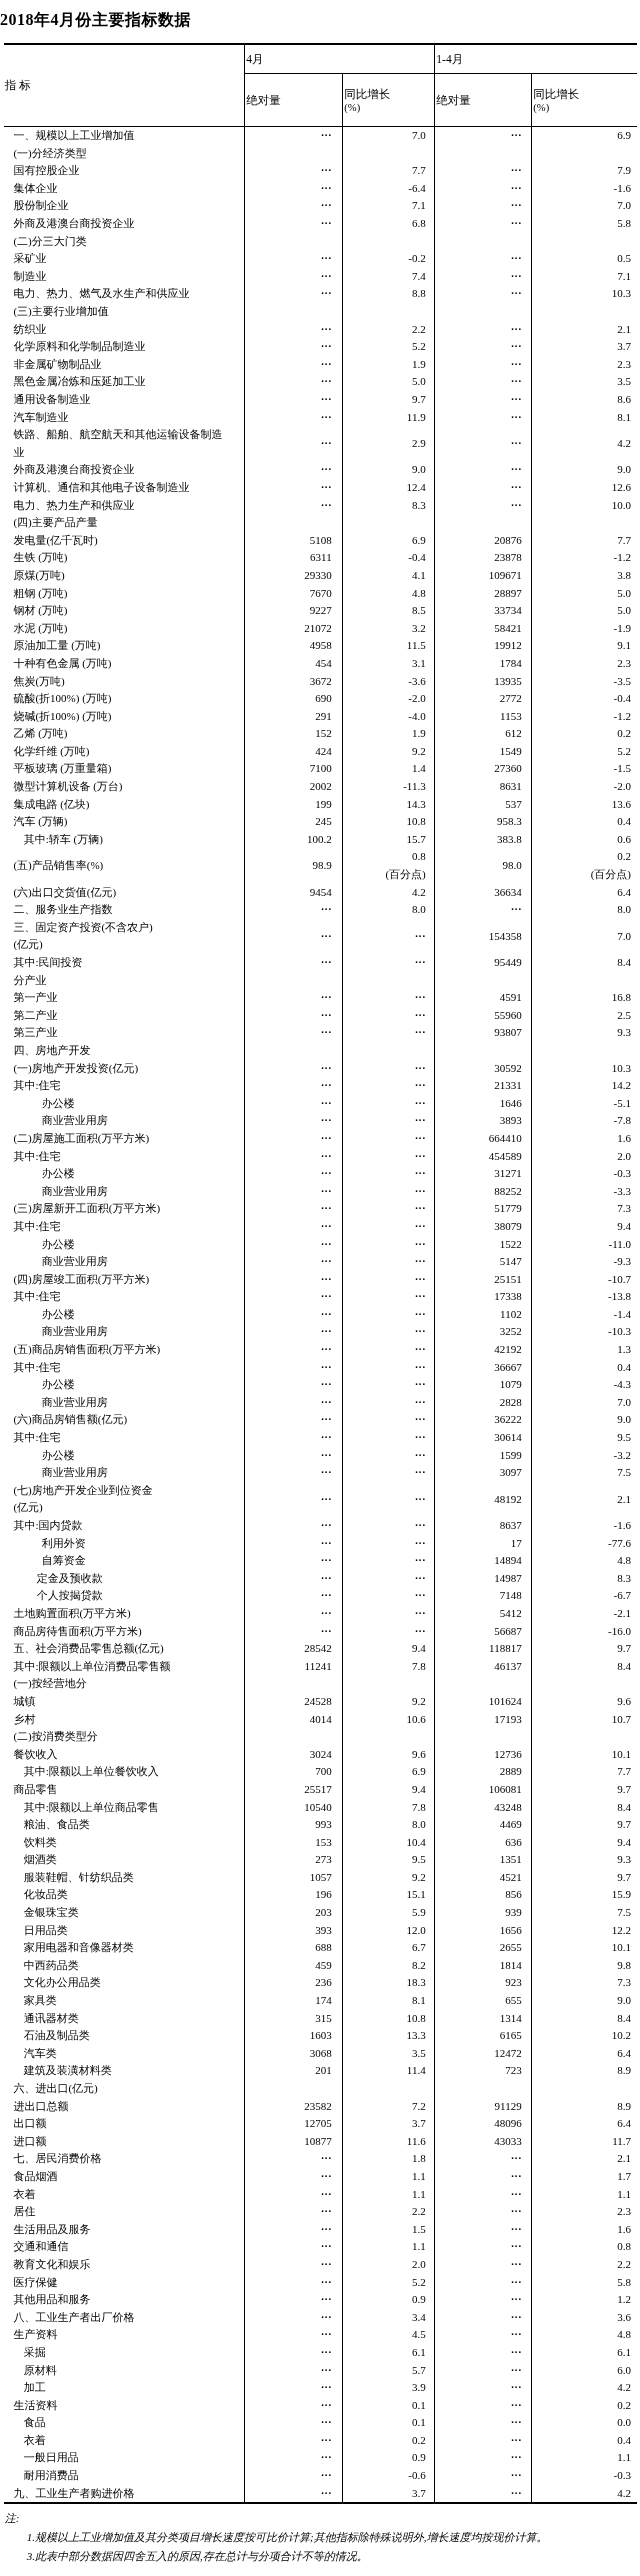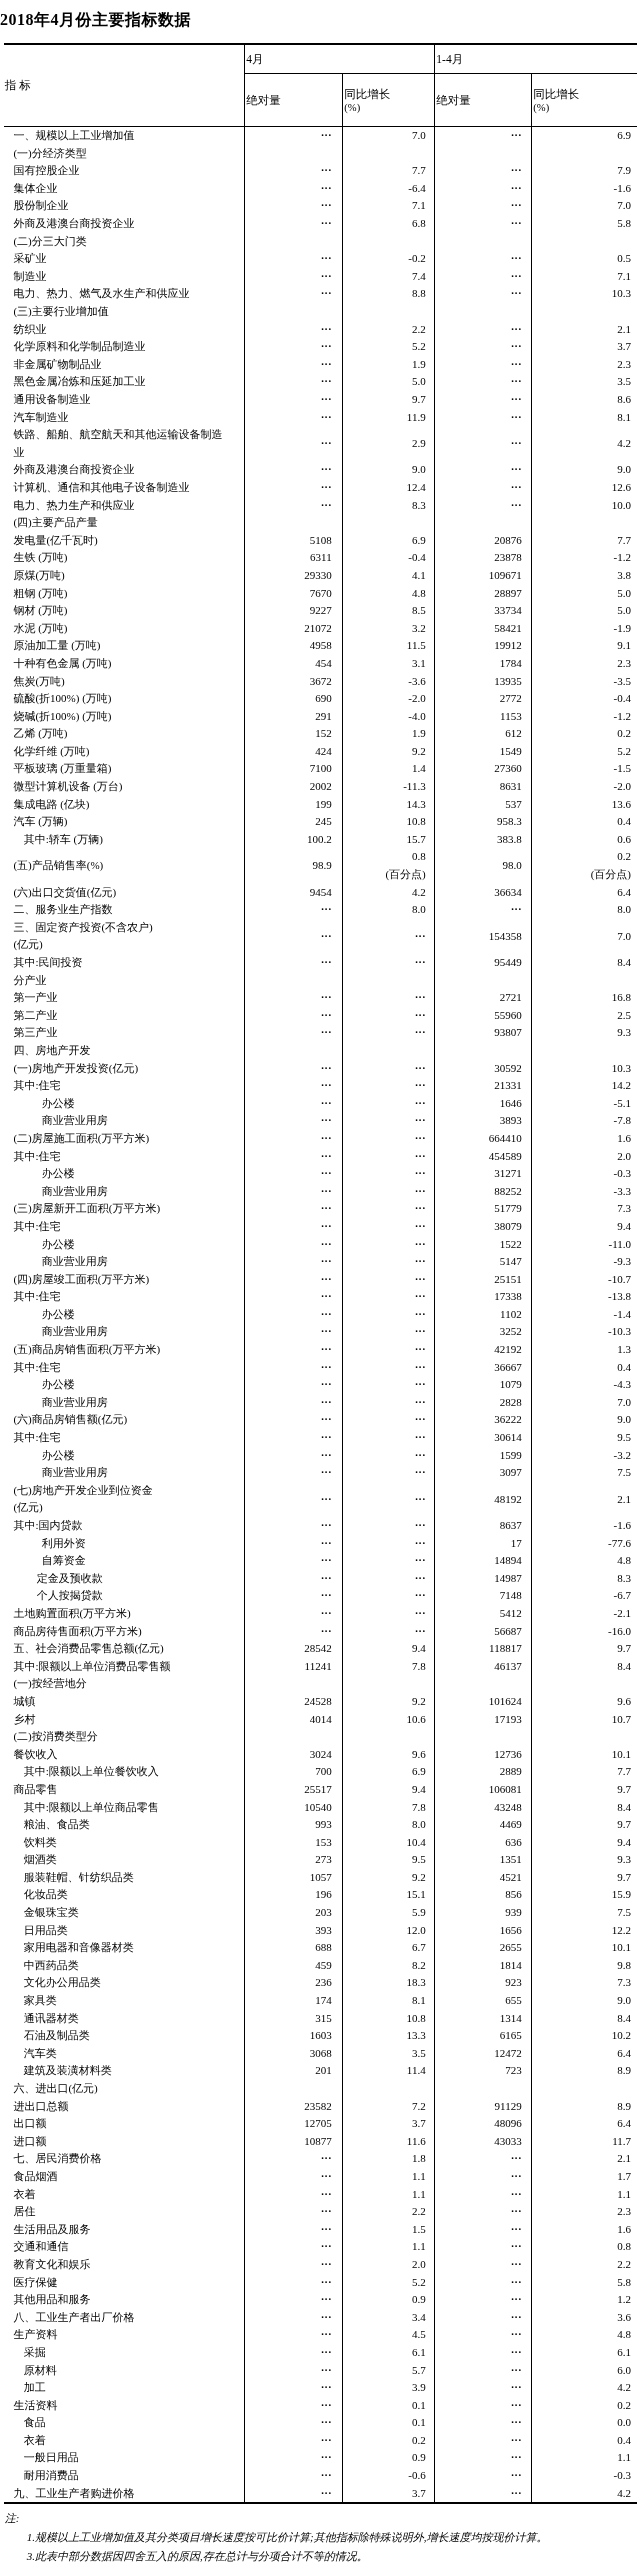--- a/index.html
+++ b/index.html
@@ -413,21 +413,21 @@
           <td class="lab">分产业</td>
           <td class="num n2 vline"></td>
           <td class="num n3 vline"></td>
           <td class="num n4 vline"></td>
           <td class="num n5 vline"></td>
         </tr>
         <tr>
           <td class="lab">第一产业</td>
           <td class="num n2 vline"><b>···</b></td>
           <td class="num n3 vline"><b>···</b></td>
-          <td class="num n4 vline">2721</td>
+          <td class="num n4 vline">4591</td>
           <td class="num n5 vline">16.8</td>
         </tr>
         <tr>
           <td class="lab">第二产业</td>
           <td class="num n2 vline"><b>···</b></td>
           <td class="num n3 vline"><b>···</b></td>
           <td class="num n4 vline">55960</td>
           <td class="num n5 vline">2.5</td>
         </tr>
         <tr>

